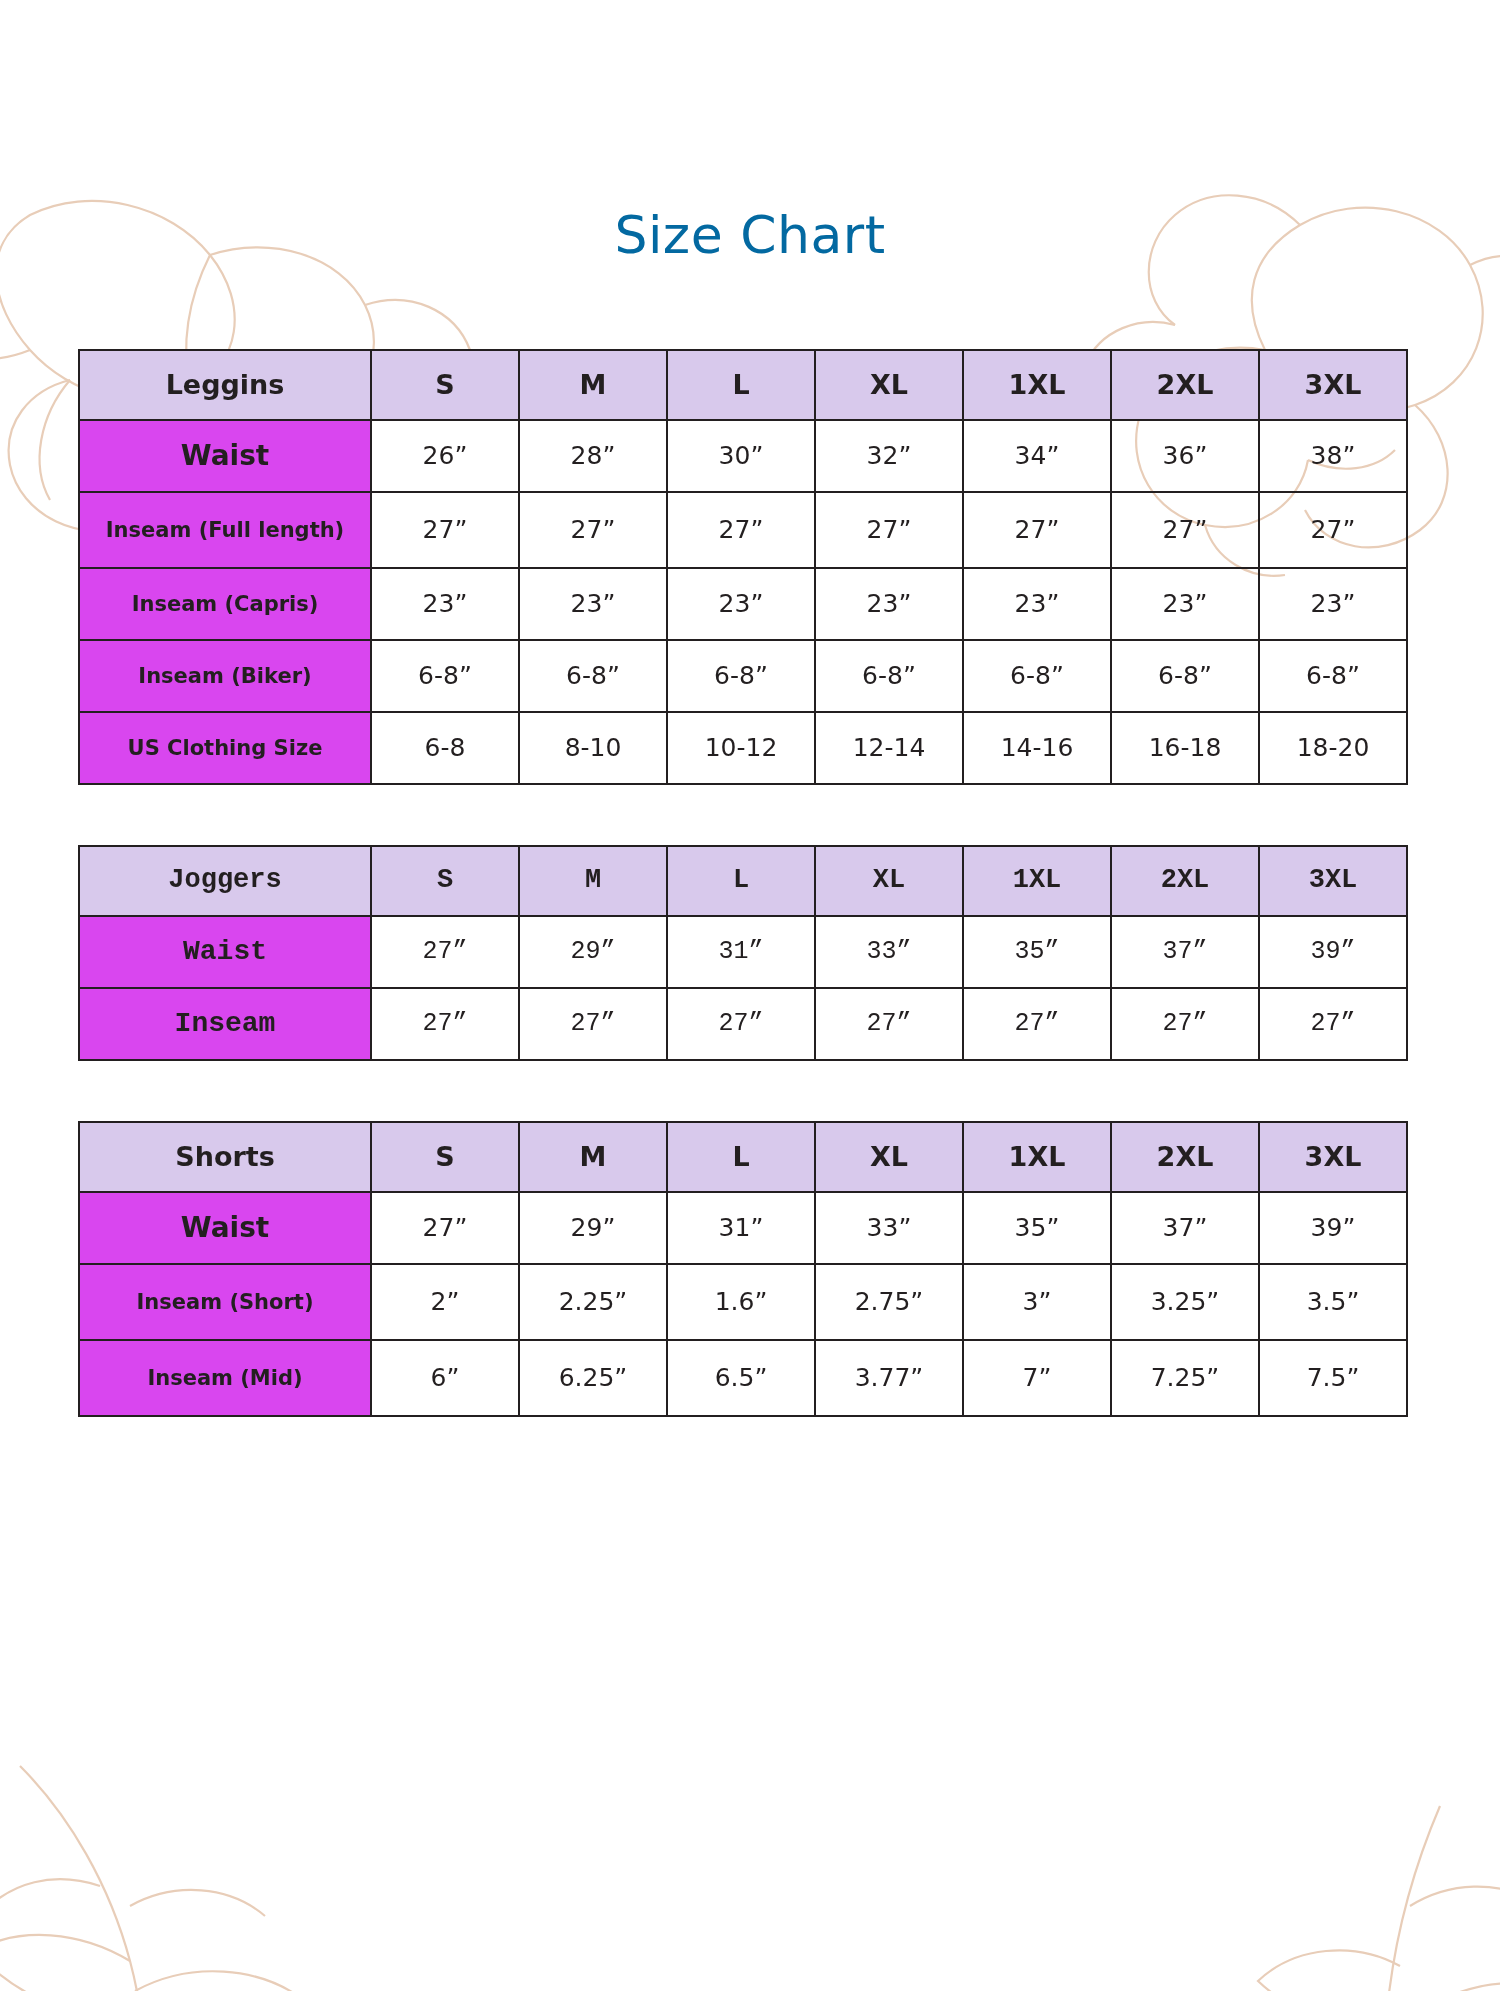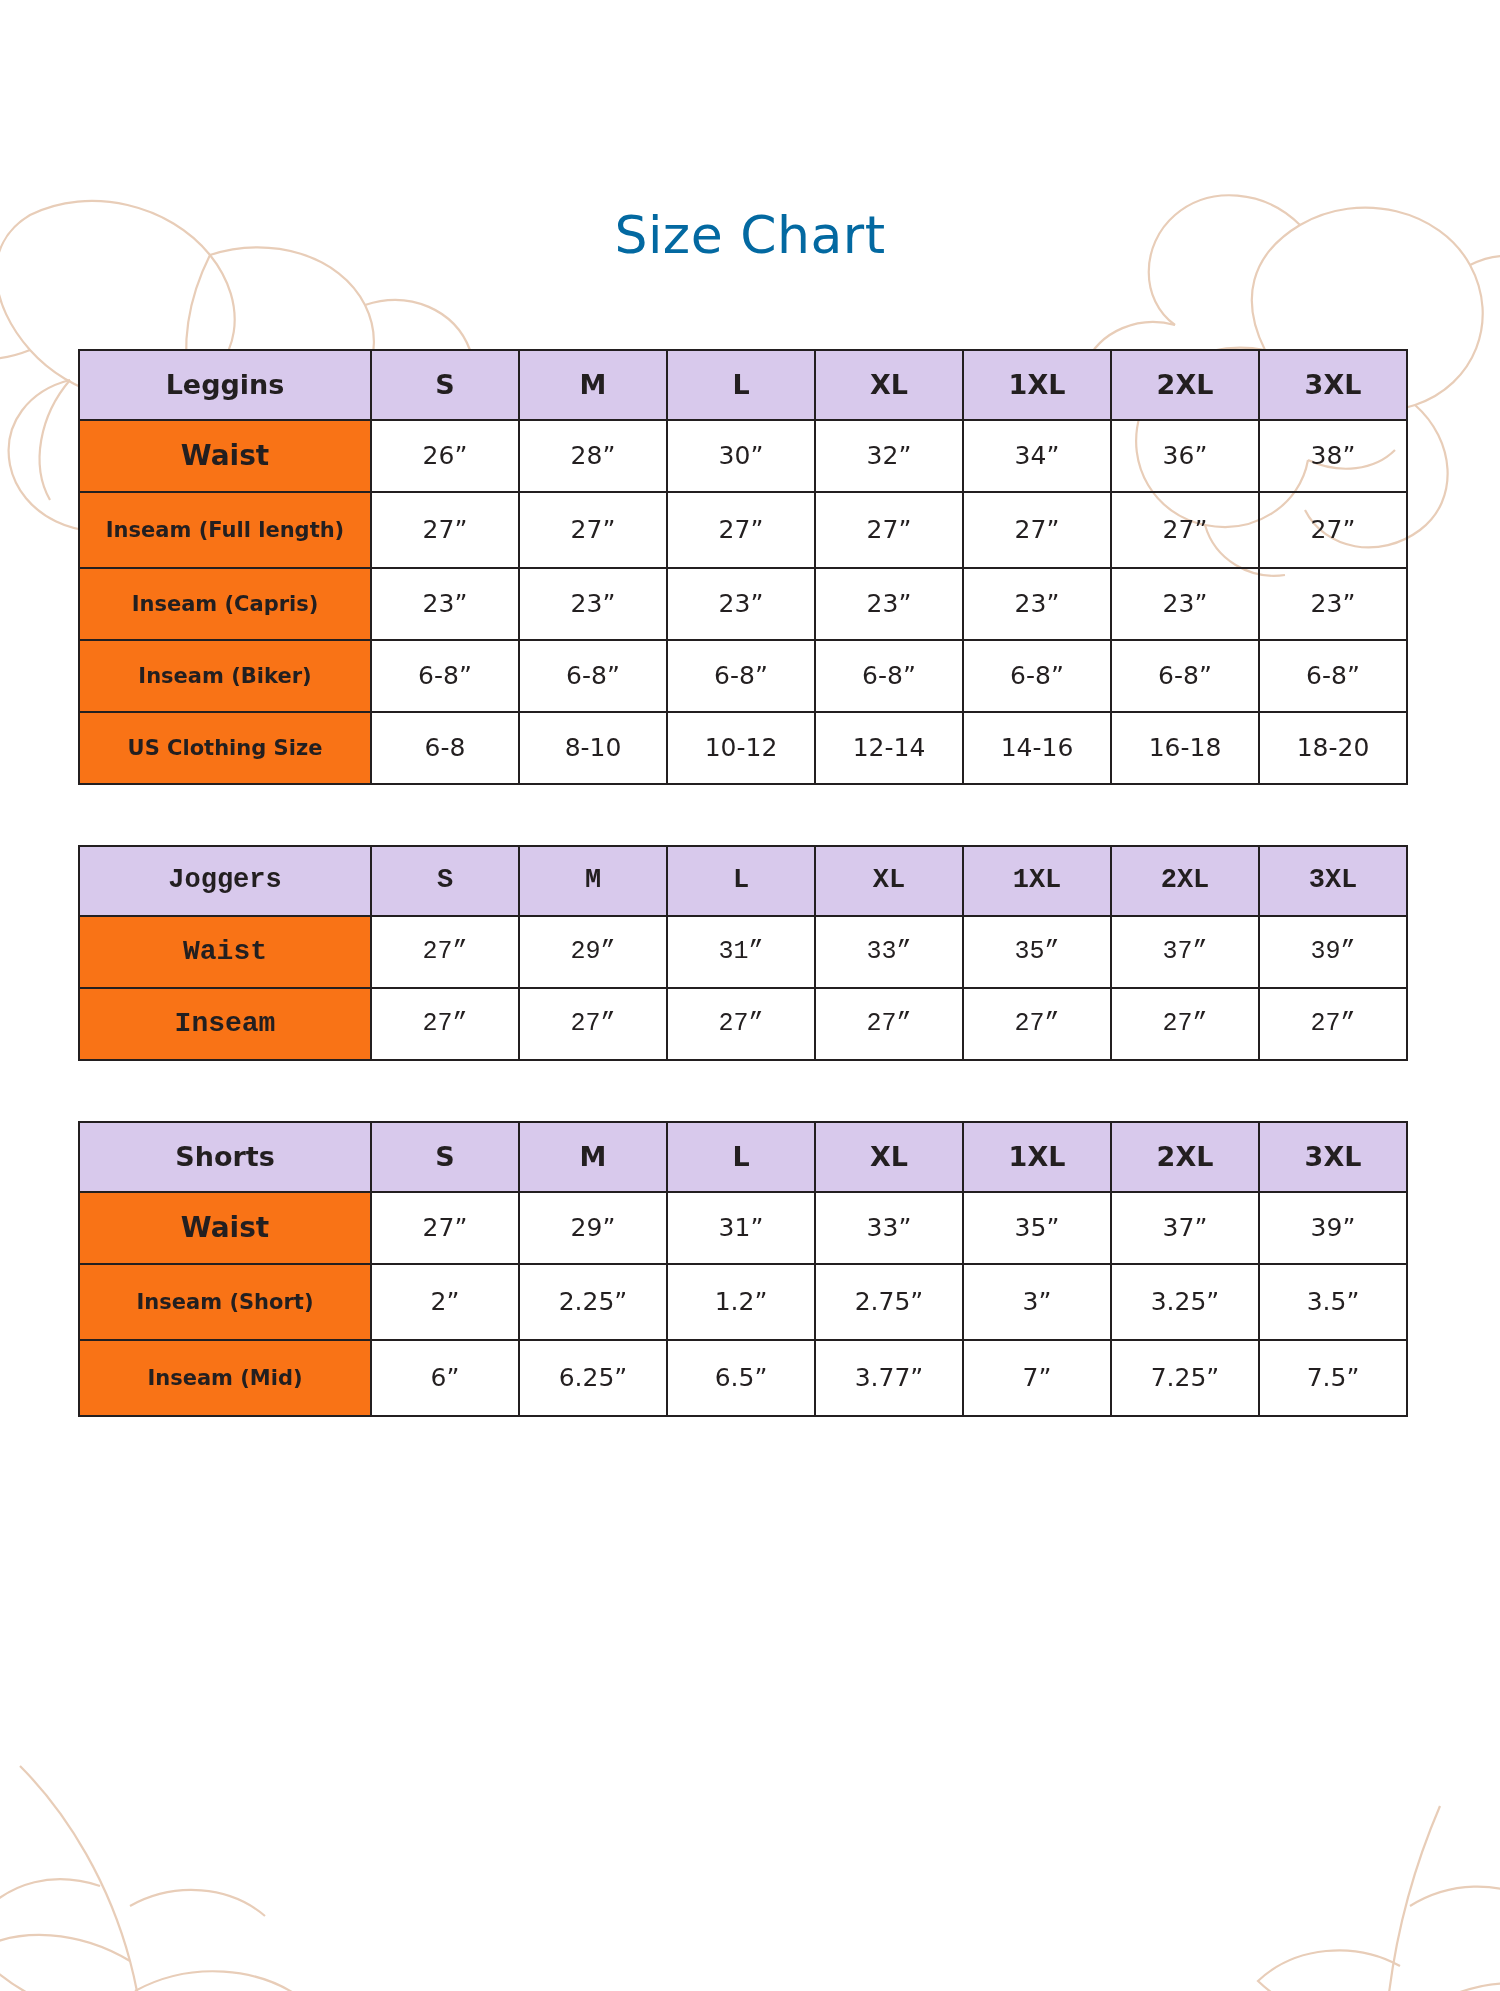--- a/index.html
+++ b/index.html
@@ -66,21 +66,21 @@
     line-height: 1.18;
   }
   
   table.size-table tr.head td {
     background: #d8c9ec;
     font-weight: 700;
     font-size: 27px;
   }
   
   table.size-table td.rowlabel {
-    background: #f97316;
+    background: #d946ef;
     font-weight: 700;
   }
   td.rowlabel.big { font-size: 28px; }
   td.rowlabel.small { font-size: 21px; margin-left: 45px; }
 
   .col-first { width: 292px; }
   .col-size { width: 148px; }
 
   .tbl-wrap { margin-top: 38px; }
   #table-leggins-wrap { margin-top: 84px; }
@@ -301,21 +301,21 @@
             <td>31”</td>
             <td>33”</td>
             <td>35”</td>
             <td>37”</td>
             <td>39”</td>
           </tr>
           <tr class="h-two">
             <td class="rowlabel small">Inseam (Short)</td>
             <td>2”</td>
             <td>2.25”</td>
-            <td>1.2”</td>
+            <td>1.6”</td>
             <td>2.75”</td>
             <td>3”</td>
             <td>3.25”</td>
             <td>3.5”</td>
           </tr>
           <tr class="h-two">
             <td class="rowlabel small">Inseam (Mid)</td>
             <td>6”</td>
             <td>6.25”</td>
             <td>6.5”</td>

